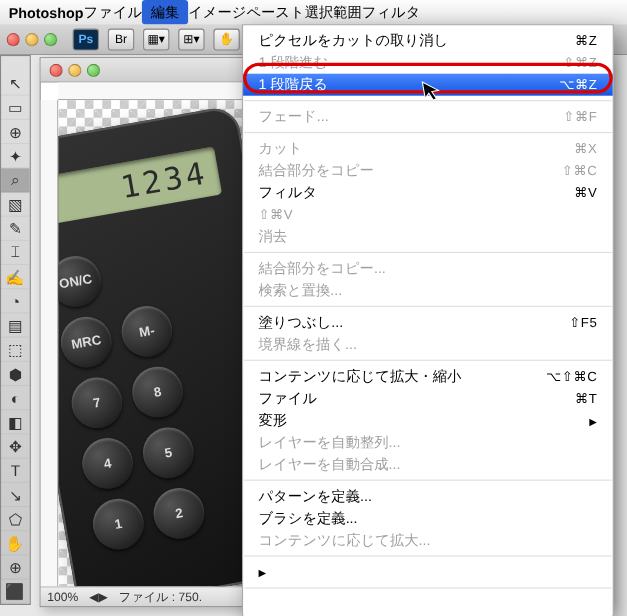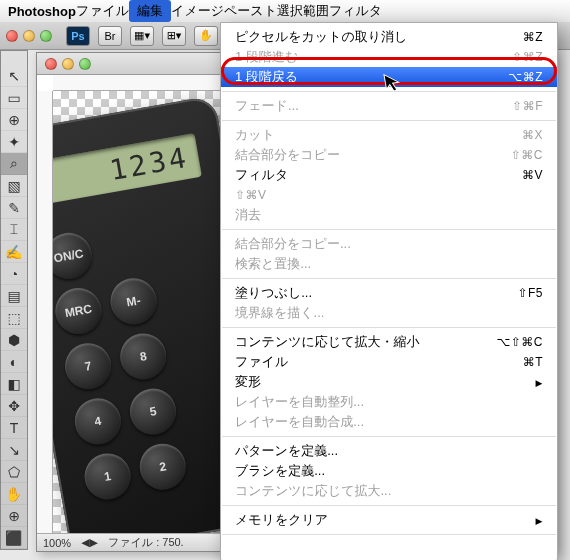--- a/index.html
+++ b/index.html
@@ -234,21 +234,20 @@
     <div class="row">
       <span>ブラシを定義...</span>
       <span class="sc"></span>
     </div>
     <div class="row disabled">
       <span>コンテンツに応じて拡大...</span>
       <span class="sc"></span>
     </div>
     <div class="sep"></div>
     <div class="row">
-      <span>メモリをクリア</span>
       <span class="sc arrow"></span>
     </div>
     <div class="sep"></div>
     <div class="row">
       <span class="sc"></span>
     </div>
   </div>
 
 <div class="highlight-oval"></div>
 

